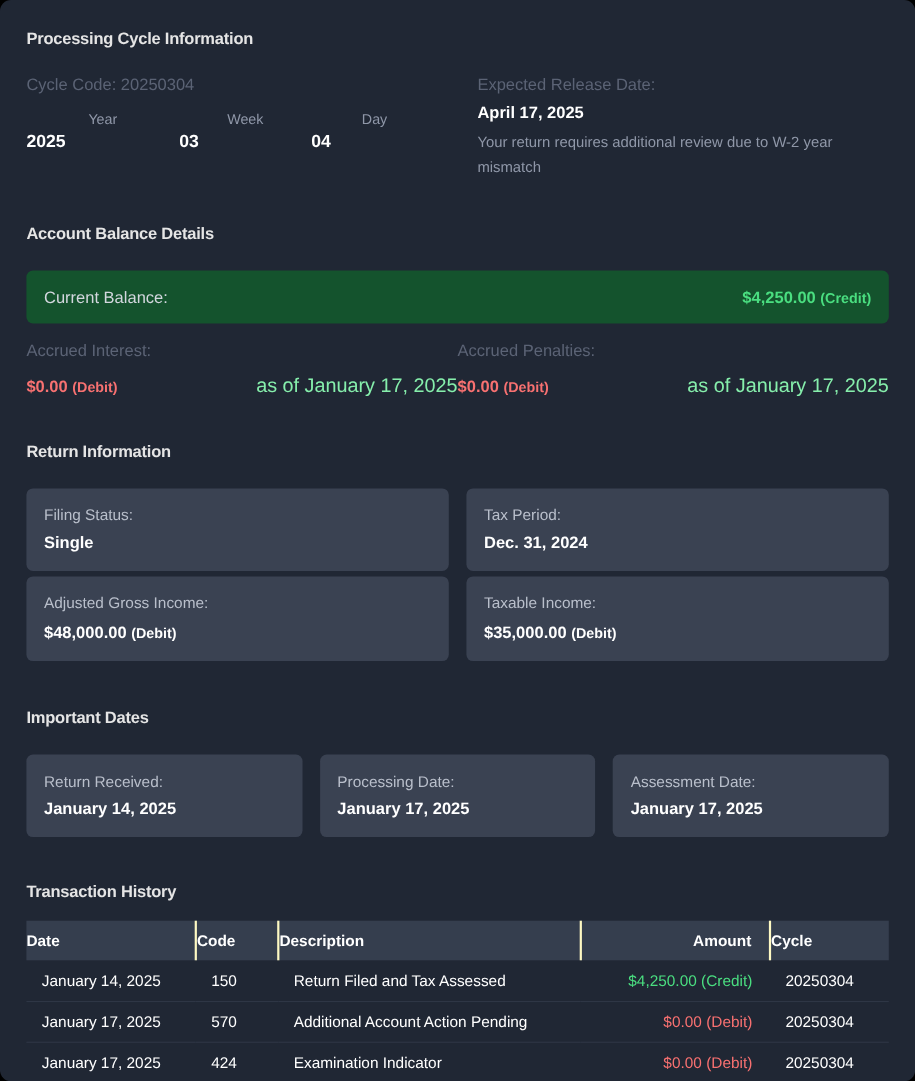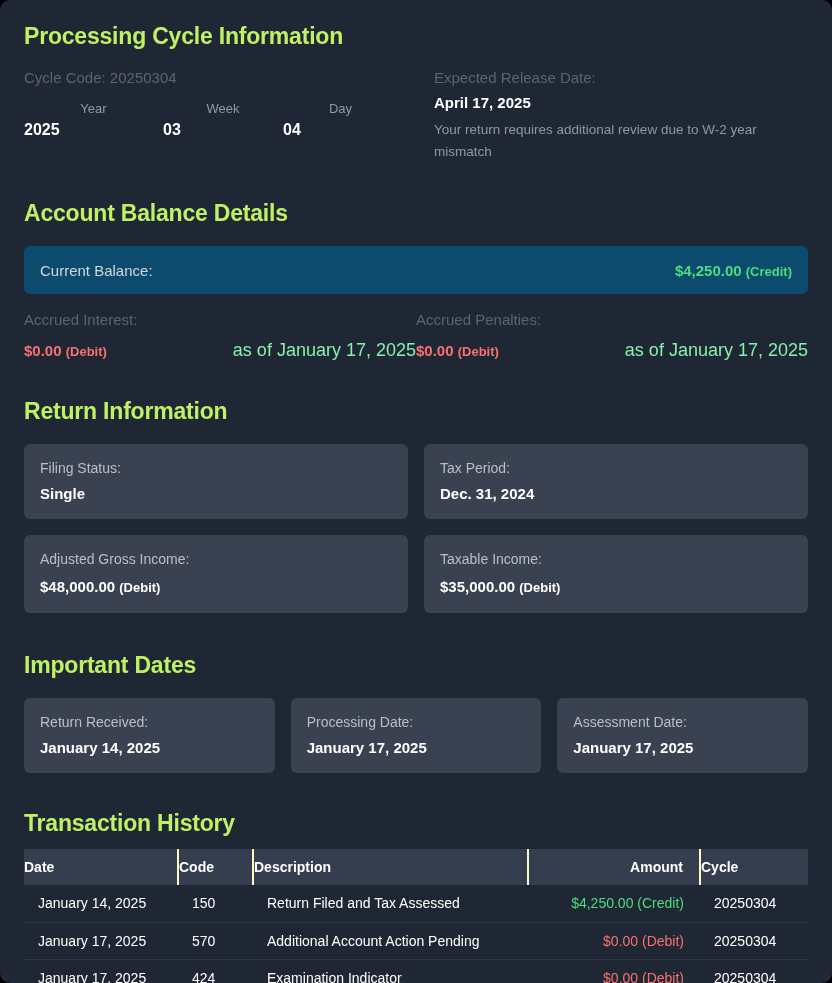--- a/index.html
+++ b/index.html
@@ -7,49 +7,49 @@
   body { font-family: "Liberation Sans", "DejaVu Sans", sans-serif; }
   .panel {
     width: 832px; height: 983px;
     background: #202734;
     border-radius: 10px;
     padding: 24px;
     overflow: hidden;
   }
   .section { margin-bottom: 38px; }
   .h2 {
-    font-size: 23px; font-weight: 700; color: #bef264;
+    font-size: 15px; font-weight: 700; color: #e5e5e5;
     letter-spacing: -0.2px; margin-bottom: 21px; line-height: 24px;
   }
   .two-col { display: grid; grid-template-columns: 1fr 1fr; gap: 36px; }
   .dim-label { color: #5b6375; font-size: 15px; line-height: 18px; }
   .note { color: #8f97a8; font-size: 13.5px; line-height: 22px; max-width: 352px; margin-top: 6px; }
   .value-white { color: #ffffff; font-size: 15px; font-weight: 700; line-height: 20px; margin-top: 6px; }
 
   .ywd { display: grid; grid-template-columns: 139px 120px auto; margin-top: 14px; }
   .field-label { color: #8f97a8; font-size: 13px; line-height: 16px; text-align: center; }
   .field-value { color: #ffffff; font-size: 16px; font-weight: 700; line-height: 22px; margin-top: 2px; }
 
   .balance-card {
-    background: #0c4a6e; border-radius: 6px;
+    background: #14532d; border-radius: 6px;
     height: 48px; padding: 0 16px;
     display: flex; align-items: center; justify-content: space-between;
     margin-bottom: 17px;
   }
   .balance-label { color: #d3d7de; font-size: 15px; }
   .amount { font-size: 15px; font-weight: 700; }
   .amount .qualifier { font-size: 13px; }
   .credit { color: #4ade80; }
   .debit { color: #f87171; }
 
   .accrued-row { display: grid; grid-template-columns: 1fr 1fr; }
   .accrued-bottom { display: flex; justify-content: space-between; align-items: baseline; margin-top: 11px; }
   .as-of { color: #86efac; font-size: 18px; }
 
-  .cards-2 { display: grid; grid-template-columns: 1fr 1fr; gap: 16px; margin-bottom: 16px; }
+  .cards-2 { display: grid; grid-template-columns: 1fr 1fr; gap: 16px; margin-bottom: 5px; }
   .cards-3 { display: grid; grid-template-columns: 1fr 1fr 1fr; gap: 16px; }
   .card {
     background: #3a4252; border-radius: 6px;
     padding: 15px 16px;
   }
   .card-label { color: #b9bfcb; font-size: 14px; line-height: 18px; }
   .card-value { color: #ffffff; font-size: 15px; font-weight: 700; line-height: 20px; margin-top: 7px; }
   .card-value.amount { margin-top: 9px; }
 
   table { width: 784px; border-collapse: collapse; table-layout: fixed; }

